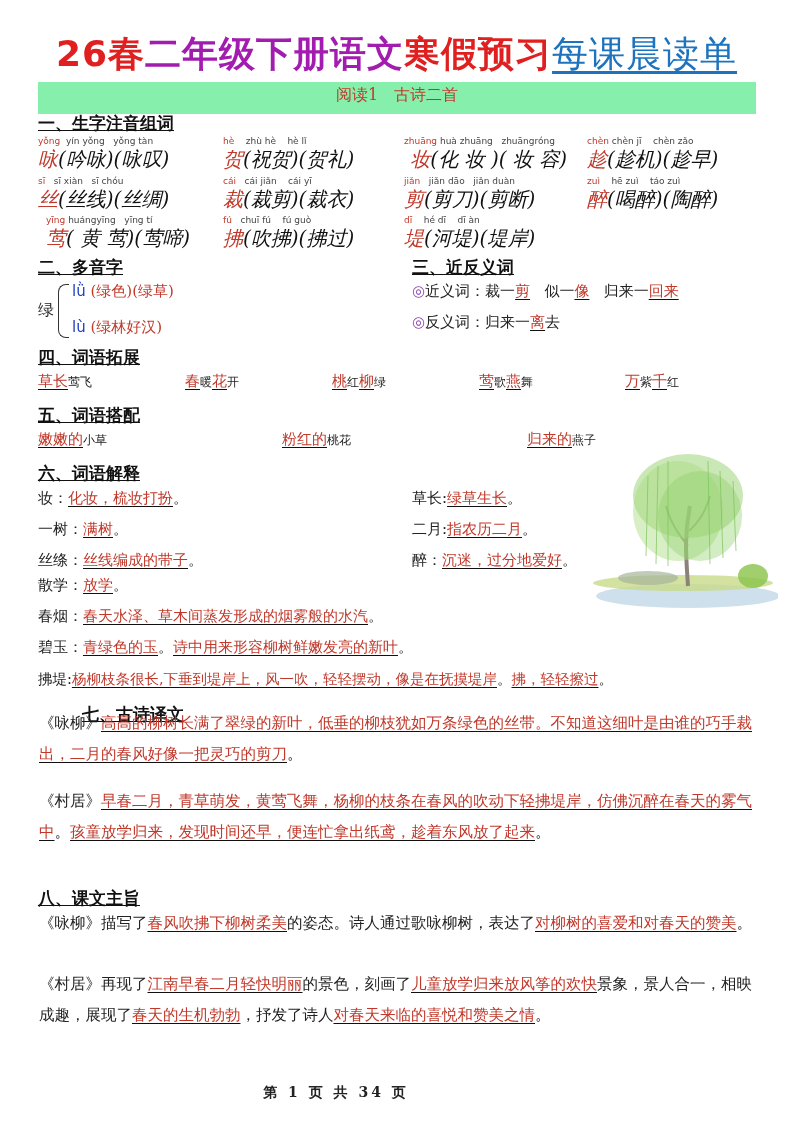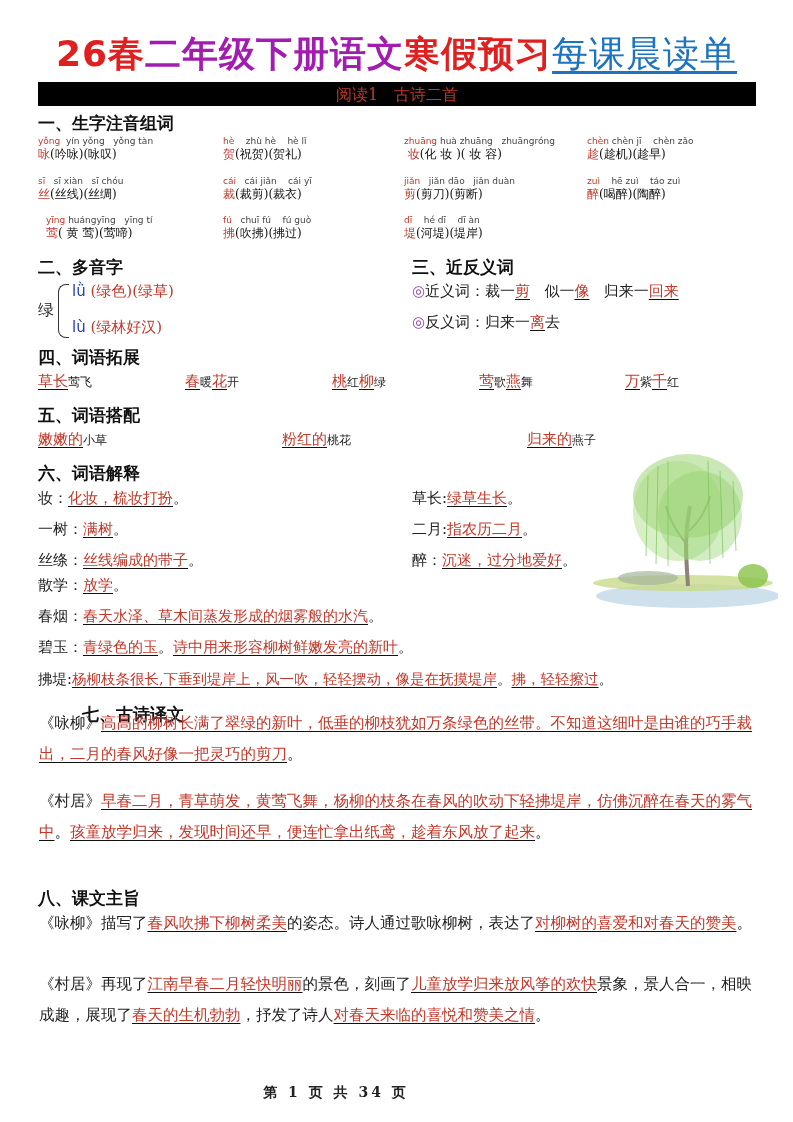--- a/index.html
+++ b/index.html
@@ -7,29 +7,29 @@
          font-family: "DejaVu Serif", "Liberation Serif", serif; color: #222; }
   .page { position: absolute; left: 0; top: 0; width: 793px; height: 1122px; }
 
   .title { position: absolute; top: 30px; left: 0; width: 793px; text-align: center;
            font-size: 36px; font-weight: bold; letter-spacing: 1px; white-space: nowrap;
            font-family: "DejaVu Sans", sans-serif; }
   .title .red { color: #e02020; }
   .title .black { color: #a21caf; }
   .title .blue { color: #1e73be; text-decoration: underline; text-decoration-thickness: 3px; text-underline-offset: 5px; font-weight: normal; }
 
-  .banner { position: absolute; left: 38px; top: 82px; width: 718px; height: 24px; background: #000000;
+  .banner { position: absolute; left: 38px; top: 82px; width: 718px; height: 32px; background: #86efac;
             text-align: center; line-height: 26px; color: #c0392b; font-size: 16px; }
 
-  .h { position: absolute; font-family: "DejaVu Sans", sans-serif; font-weight: bold; font-size: 17px; color: #111; }
+  .h { position: absolute; font-family: "DejaVu Sans", sans-serif; font-weight: bold; font-size: 17px; color: #111; text-decoration: underline; }
 
   .vocab { position: absolute; width: 190px; height: 38px; }
   .vocab .py { position: absolute; top: 0; left: 0; font-size: 9px; font-family: "DejaVu Sans", sans-serif; color: #444; white-space: nowrap; }
   .vocab .py .pm { color: #c0392b; }
-  .vocab .hz { position: absolute; top: 10px; left: 0; font-size: 12px; white-space: nowrap; color: #111; }
+  .vocab .hz { position: absolute; top: 10px; left: 0; font-size: 20px; white-space: nowrap; color: #111; font-style: italic; }
   .vocab .hz .main { color: #c0392b; }
 
   .red { color: #c0392b; }
   .ul { text-decoration: underline; text-decoration-color: #111; text-underline-offset: 3px; }
   .line { position: absolute; font-size: 15px; white-space: nowrap; color: #222; }
   .small { font-size: 12px; color: #222; }
   .purple { color: #8e44ad; }
   .bluepy { color: #1f3fbf; font-family: "DejaVu Sans", sans-serif; }
 
   .brace { position: absolute; left: 58px; top: 284px; width: 10px; height: 52px;

